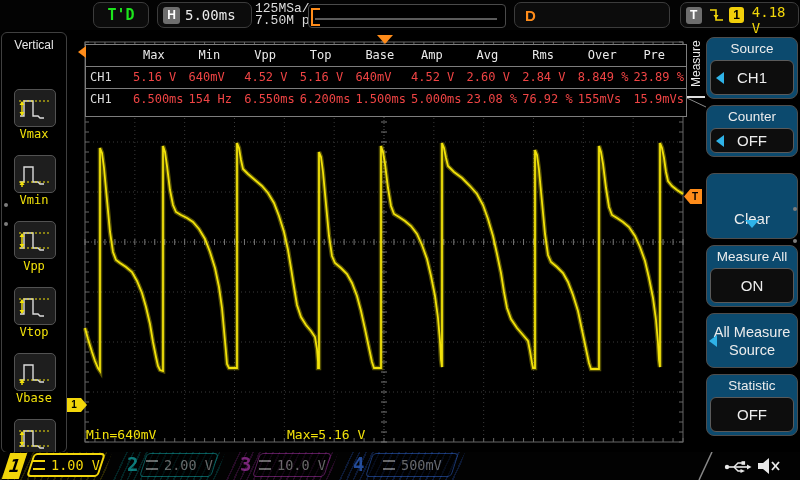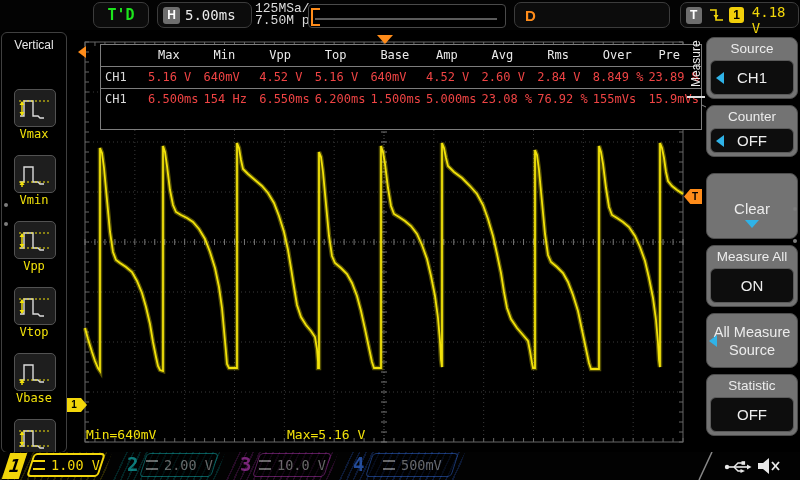--- a/index.html
+++ b/index.html
@@ -33,34 +33,34 @@
   .t-val{color:#f2d60a;font-size:14px;margin-left:4px;margin-top:10px;}
   
   .vmenu{left:1px;top:32px;width:64px;height:419px;border:1px solid #3f3f3f;border-radius:6px;
          background:#000;z-index:6;}
   .vmenu-title{left:0;top:5px;width:100%;text-align:center;color:#e8e8e8;font-size:12px;}
   .vitem-btn{left:12px;width:40px;height:36px;background:#1e1e1e;border:1px solid #525252;border-radius:5px;
              display:flex;align-items:center;justify-content:center;}
   .vitem-lab{left:0;width:100%;text-align:center;color:#f2e20a;font-size:12px;font-family:"DejaVu Sans Mono",monospace;}
   .pagedot{width:4px;height:4px;border-radius:50%;background:#7d7d7d;}
   
-  .mtable{left:100px;top:44px;width:602px;height:86px;background:#000;border:1px solid #7d7d7d;
+  .mtable{left:85px;top:44px;width:602px;height:73px;background:#000;border:1px solid #7d7d7d;
           box-sizing:border-box;z-index:4;font-family:"DejaVu Sans Mono",monospace;font-size:12px;}
   .mrow{display:grid;grid-template-columns:44px repeat(10,1fr);height:21px;line-height:21px;
         border-bottom:1px solid #7d7d7d;}
   .mrow:last-child{border-bottom:none;}
   .mc{overflow:hidden;white-space:nowrap;}
   .mc.hdr{color:#eaeaea;padding-left:13px;}
   .mc.val{color:#ef4444;padding-left:3px;}
   .mc.ch{color:#dcdcdc;padding-left:4px;}
   
   .measure-tab{left:687px;top:32px;width:18px;height:64px;border-top:2px solid #dedede;
                color:#ececec;font-size:12px;z-index:6;
                writing-mode:vertical-rl;transform:rotate(180deg);text-align:center;line-height:18px;}
-  .menu-item{left:706px;width:92px;background:#737373;border:1px solid #4d4d4d;border-radius:8px;
+  .menu-item{left:706px;width:92px;background:#0c4a6e;border:1px solid #4d4d4d;border-radius:8px;
              box-sizing:border-box;z-index:6;}
   .mi-title{width:100%;text-align:center;color:#ececec;font-size:13.5px;margin-top:3px;}
   .mi-valbox{position:absolute;left:3px;right:3px;bottom:3px;top:22px;background:#0d0d0d;
              border:1px solid #5a5a5a;border-radius:6px;display:flex;align-items:center;justify-content:center;
              color:#ececec;font-size:15px;}
   .arr-left{width:0;height:0;border-top:6px solid transparent;border-bottom:6px solid transparent;
             border-right:8px solid #2fb3e8;}
   .arr-down{width:0;height:0;border-left:7px solid transparent;border-right:7px solid transparent;
             border-top:8px solid #2fb3e8;}
   .mi-valbox .arr-left{position:absolute;left:5px;top:50%;margin-top:-6px;}
@@ -583,21 +583,21 @@
         </div>
       </div>
       <div class="abs menu-item" style="top: 105px; height: 52px;">
         <div class="mi-title">Counter</div>
         <div class="mi-valbox">
           <div class="arr-left"></div>
           <span>OFF</span>
         </div>
       </div>
       <div class="abs menu-item" style="top: 173px; height: 66px;">
-        <div class="mi-title" style="margin-top: 26px; font-size: 15px;">Clear</div>
+        <div class="mi-title" style="margin-top: 36px; font-size: 15px;">Clear</div>
         <div class="arr-down" style="position: absolute; left: 50%; margin-left: -7px; bottom: 10px;"></div>
       </div>
       <div class="abs menu-item" style="top: 245px; height: 62px;">
         <div class="mi-title">Measure All</div>
         <div class="mi-valbox">
           <span>ON</span>
         </div>
       </div>
       <div class="abs menu-item" style="top: 313px; height: 55px; display: flex; flex-direction: column; justify-content: center;">
         <div class="mi-title" style="margin-top: 0px; font-size: 14.5px;">All Measure</div>

